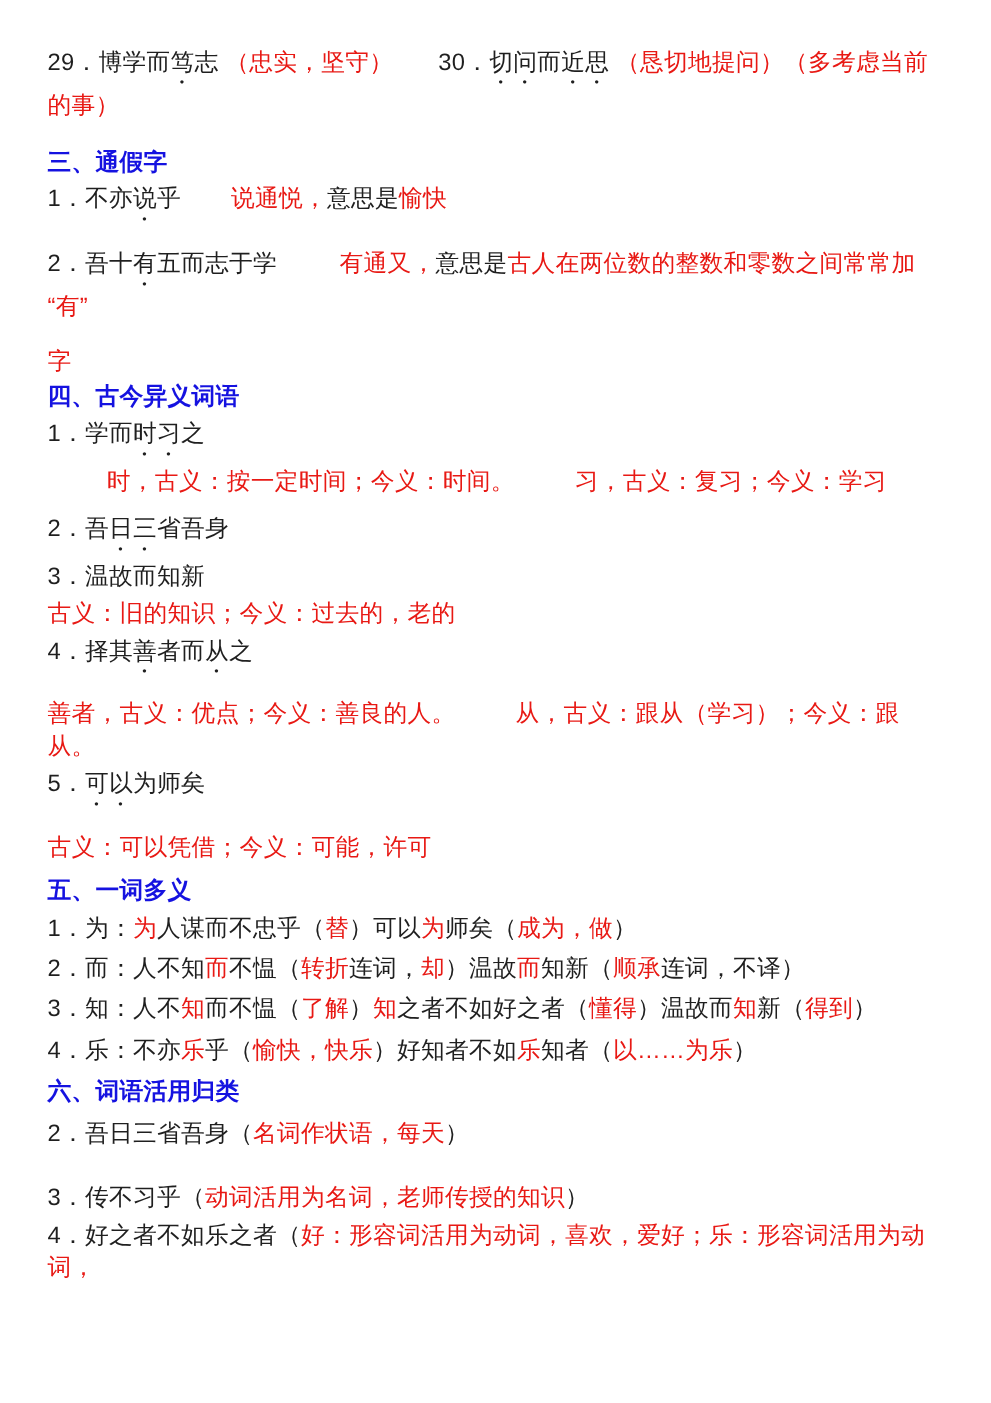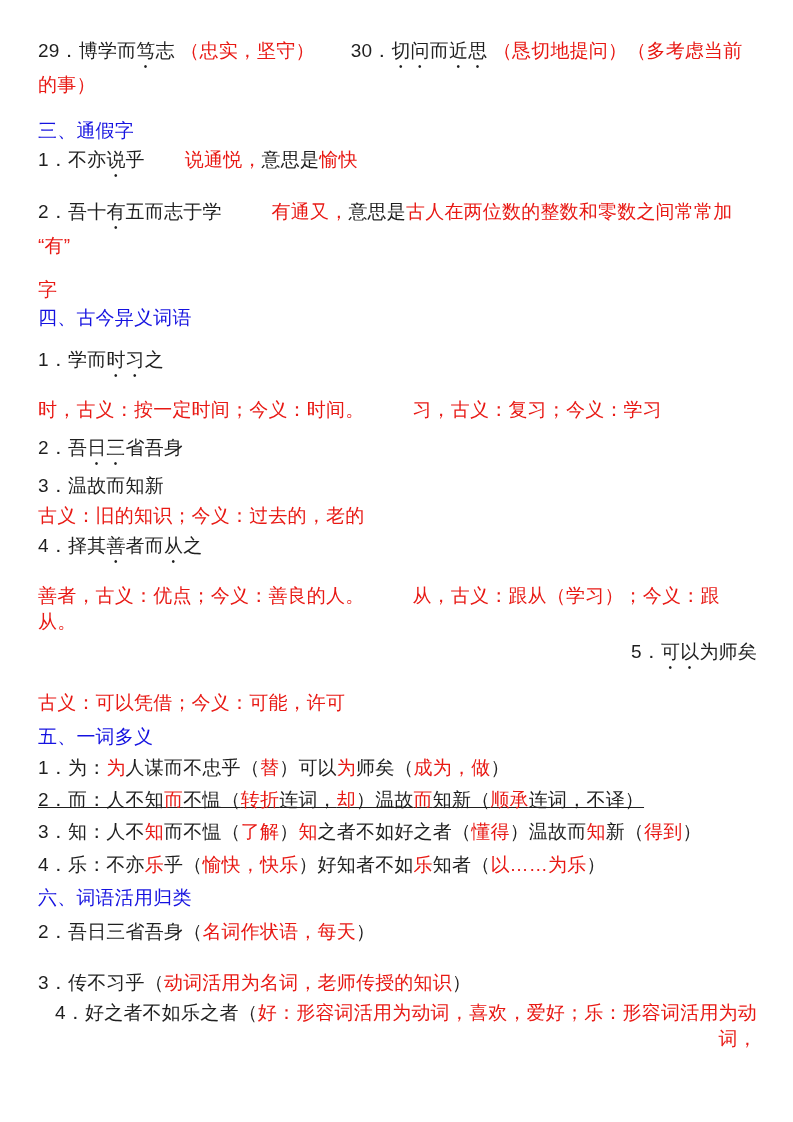--- a/index.html
+++ b/index.html
@@ -18,21 +18,21 @@
     padding: 36px 36px 0 38px;
   }
   p.line {
     margin: 0;
     font-size: 19px;
     line-height: 26px;
     color: var(--ink, #1f1f1f);
     white-space: pre-wrap;
     letter-spacing: 0.2px;
   }
-  p.line.heading .run { color: var(--blue, #1512e0); font-weight: normal; }
+  p.line.heading .run { color: var(--blue, #1512e0); font-weight: bold; }
   .run.k { color: var(--ink, #1f1f1f); }
   .run.r { color: var(--red, #e81914); }
   .run.b { color: var(--blue, #1512e0); }
   .gap { display: inline-block; height: 1px; }
   .em {
     -webkit-text-emphasis: filled dot;
     -webkit-text-emphasis-position: under right;
     text-emphasis: filled dot;
     text-emphasis-position: under right;
   }
@@ -41,32 +41,32 @@
 <body>
 
 <div class="page">
   <div>
       <p class="line" style="margin-top: 2px;"><span class="run k">29．博学而</span><span class="run k em">笃</span><span class="run k">志 </span><span class="run r">（忠实，坚守）</span><span class="gap" style="width: 36px;"></span><span class="run k">30．</span><span class="run k em">切问</span><span class="run k">而</span><span class="run k em">近思</span><span class="run k"> </span><span class="run r">（恳切地提问）（多考虑当前的事）</span></p>
       <p class="line heading" style="margin-top: 20px;"><span class="run b">三、通假字</span></p>
       <p class="line" style="margin-top: 3px;"><span class="run k">1．不亦</span><span class="run k em">说</span><span class="run k">乎</span><span class="gap" style="width: 40px;"></span><span class="run r">说通悦，</span><span class="run k">意思是</span><span class="run r">愉快</span></p>
       <p class="line" style="margin-top: 18px;"><span class="run k">2．吾十</span><span class="run k em">有</span><span class="run k">五而志于学</span><span class="gap" style="width: 50px;"></span><span class="run r">有通又，</span><span class="run k">意思是</span><span class="run r">古人在两位数的整数和零数之间常常加“有”</span></p>
       <p class="line" style="margin-top: 18px;"><span class="run r">字</span></p>
       <p class="line heading" style="margin-top: 2px;"><span class="run b">四、古今异义词语</span></p>
-      <p class="line" style="margin-top: 16px;"><span class="run k">1．学而</span><span class="run k em">时习</span><span class="run k">之</span></p>
-      <p class="line" style="margin-top: 16px;"><span class="run r">时，古义：按一定时间；今义：时间。</span><span class="gap" style="width: 48px;"></span><span class="run r">习，古义：复习；今义：学习</span></p>
+      <p class="line" style="margin-top: 4px;"><span class="run k">1．学而</span><span class="run k em">时习</span><span class="run k">之</span></p>
+      <p class="line" style="margin-top: 4px; text-align: center;"><span class="run r">时，古义：按一定时间；今义：时间。</span><span class="gap" style="width: 48px;"></span><span class="run r">习，古义：复习；今义：学习</span></p>
       <p class="line" style="margin-top: 12px;"><span class="run k">2．吾</span><span class="run k em">日三</span><span class="run k">省吾身</span></p>
       <p class="line" style="margin-top: 4px;"><span class="run k">3．温故而知新</span></p>
       <p class="line" style="margin-top: 4px;"><span class="run r">古义：旧的知识；今义：过去的，老的</span></p>
       <p class="line" style="margin-top: 4px;"><span class="run k">4．择其</span><span class="run k em">善</span><span class="run k">者而</span><span class="run k em">从</span><span class="run k">之</span></p>
       <p class="line" style="margin-top: 16px;"><span class="run r">善者，古义：优点；今义：善良的人。</span><span class="gap" style="width: 48px;"></span><span class="run r">从，古义：跟从（学习）；今义：跟从。</span></p>
-      <p class="line" style="margin-top: 4px; text-align: right;"><span class="run k">5．</span><span class="run k em">可以</span><span class="run k">为师矣</span></p>
+      <p class="line" style="margin-top: 4px;"><span class="run k">5．</span><span class="run k em">可以</span><span class="run k">为师矣</span></p>
       <p class="line" style="margin-top: 17px;"><span class="run r">古义：可以凭借；今义：可能，许可</span></p>
       <p class="line heading" style="margin-top: 8px;"><span class="run b">五、一词多义</span></p>
       <p class="line" style="margin-top: 5px;"><span class="run k">1．为：</span><span class="run r">为</span><span class="run k">人谋而不忠乎（</span><span class="run r">替</span><span class="run k">）可以</span><span class="run r">为</span><span class="run k">师矣（</span><span class="run r">成为，做</span><span class="run k">）</span></p>
-      <p class="line" style="margin-top: 6px; text-decoration: underline;"><span class="run k">2．而：人不知</span><span class="run r">而</span><span class="run k">不愠（</span><span class="run r">转折</span><span class="run k">连词，</span><span class="run r">却</span><span class="run k">）温故</span><span class="run r">而</span><span class="run k">知新（</span><span class="run r">顺承</span><span class="run k">连词，不译）</span></p>
+      <p class="line" style="margin-top: 6px;"><span class="run k">2．而：人不知</span><span class="run r">而</span><span class="run k">不愠（</span><span class="run r">转折</span><span class="run k">连词，</span><span class="run r">却</span><span class="run k">）温故</span><span class="run r">而</span><span class="run k">知新（</span><span class="run r">顺承</span><span class="run k">连词，不译）</span></p>
       <p class="line" style="margin-top: 6px;"><span class="run k">3．知：人不</span><span class="run r">知</span><span class="run k">而不愠（</span><span class="run r">了解</span><span class="run k">）</span><span class="run r">知</span><span class="run k">之者不如好之者（</span><span class="run r">懂得</span><span class="run k">）温故而</span><span class="run r">知</span><span class="run k">新（</span><span class="run r">得到</span><span class="run k">）</span></p>
       <p class="line" style="margin-top: 7px;"><span class="run k">4．乐：不亦</span><span class="run r">乐</span><span class="run k">乎（</span><span class="run r">愉快，快乐</span><span class="run k">）好知者不如</span><span class="run r">乐</span><span class="run k">知者（</span><span class="run r">以……为乐</span><span class="run k">）</span></p>
       <p class="line heading" style="margin-top: 7px;"><span class="run b">六、词语活用归类</span></p>
       <p class="line" style="margin-top: 8px;"><span class="run k">2．吾日三省吾身（</span><span class="run r">名词作状语，每天</span><span class="run k">）</span></p>
       <p class="line" style="margin-top: 25px;"><span class="run k">3．传不习乎（</span><span class="run r">动词活用为名词，老师传授的知识</span><span class="run k">）</span></p>
-      <p class="line" style="margin-top: 4px; text-align: right;"><span class="run k">4．好之者不如乐之者（</span><span class="run r">好：形容词活用为动词，喜欢，爱好；乐：形容词活用为动词，</span></p>
+      <p class="line" style="margin-top: 4px;"><span class="run k">4．好之者不如乐之者（</span><span class="run r">好：形容词活用为动词，喜欢，爱好；乐：形容词活用为动词，</span></p>
     </div>
 </div>
 
 </body></html>

